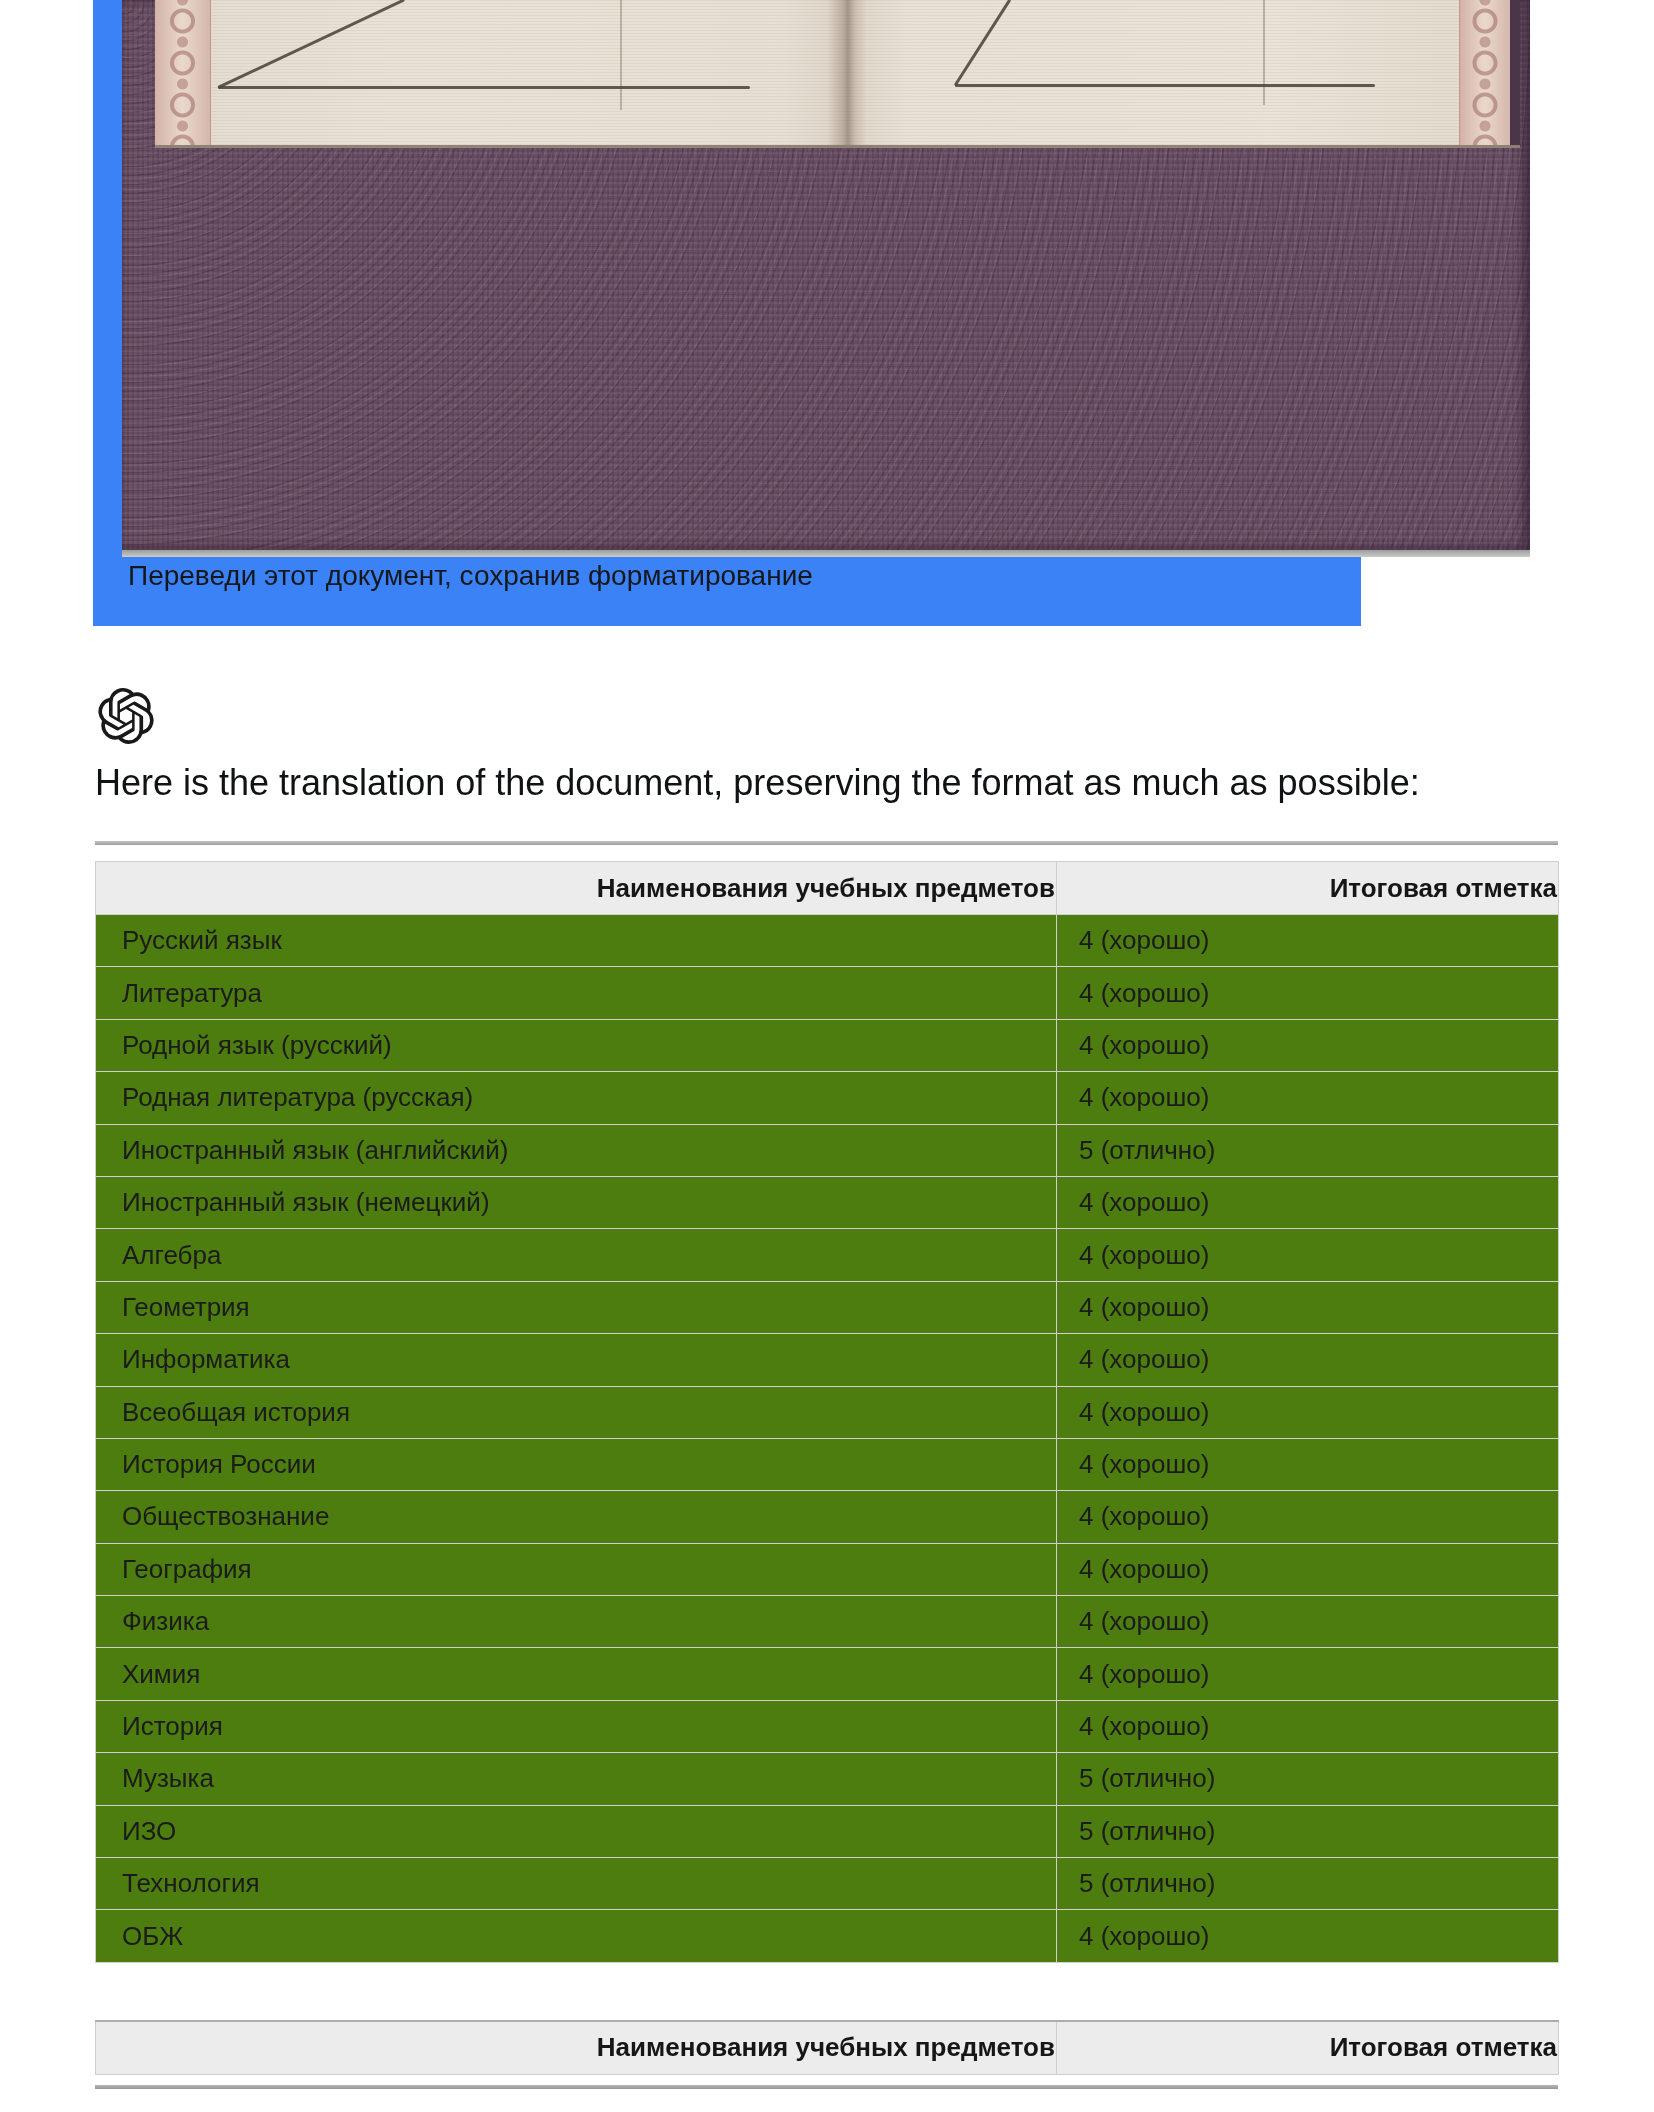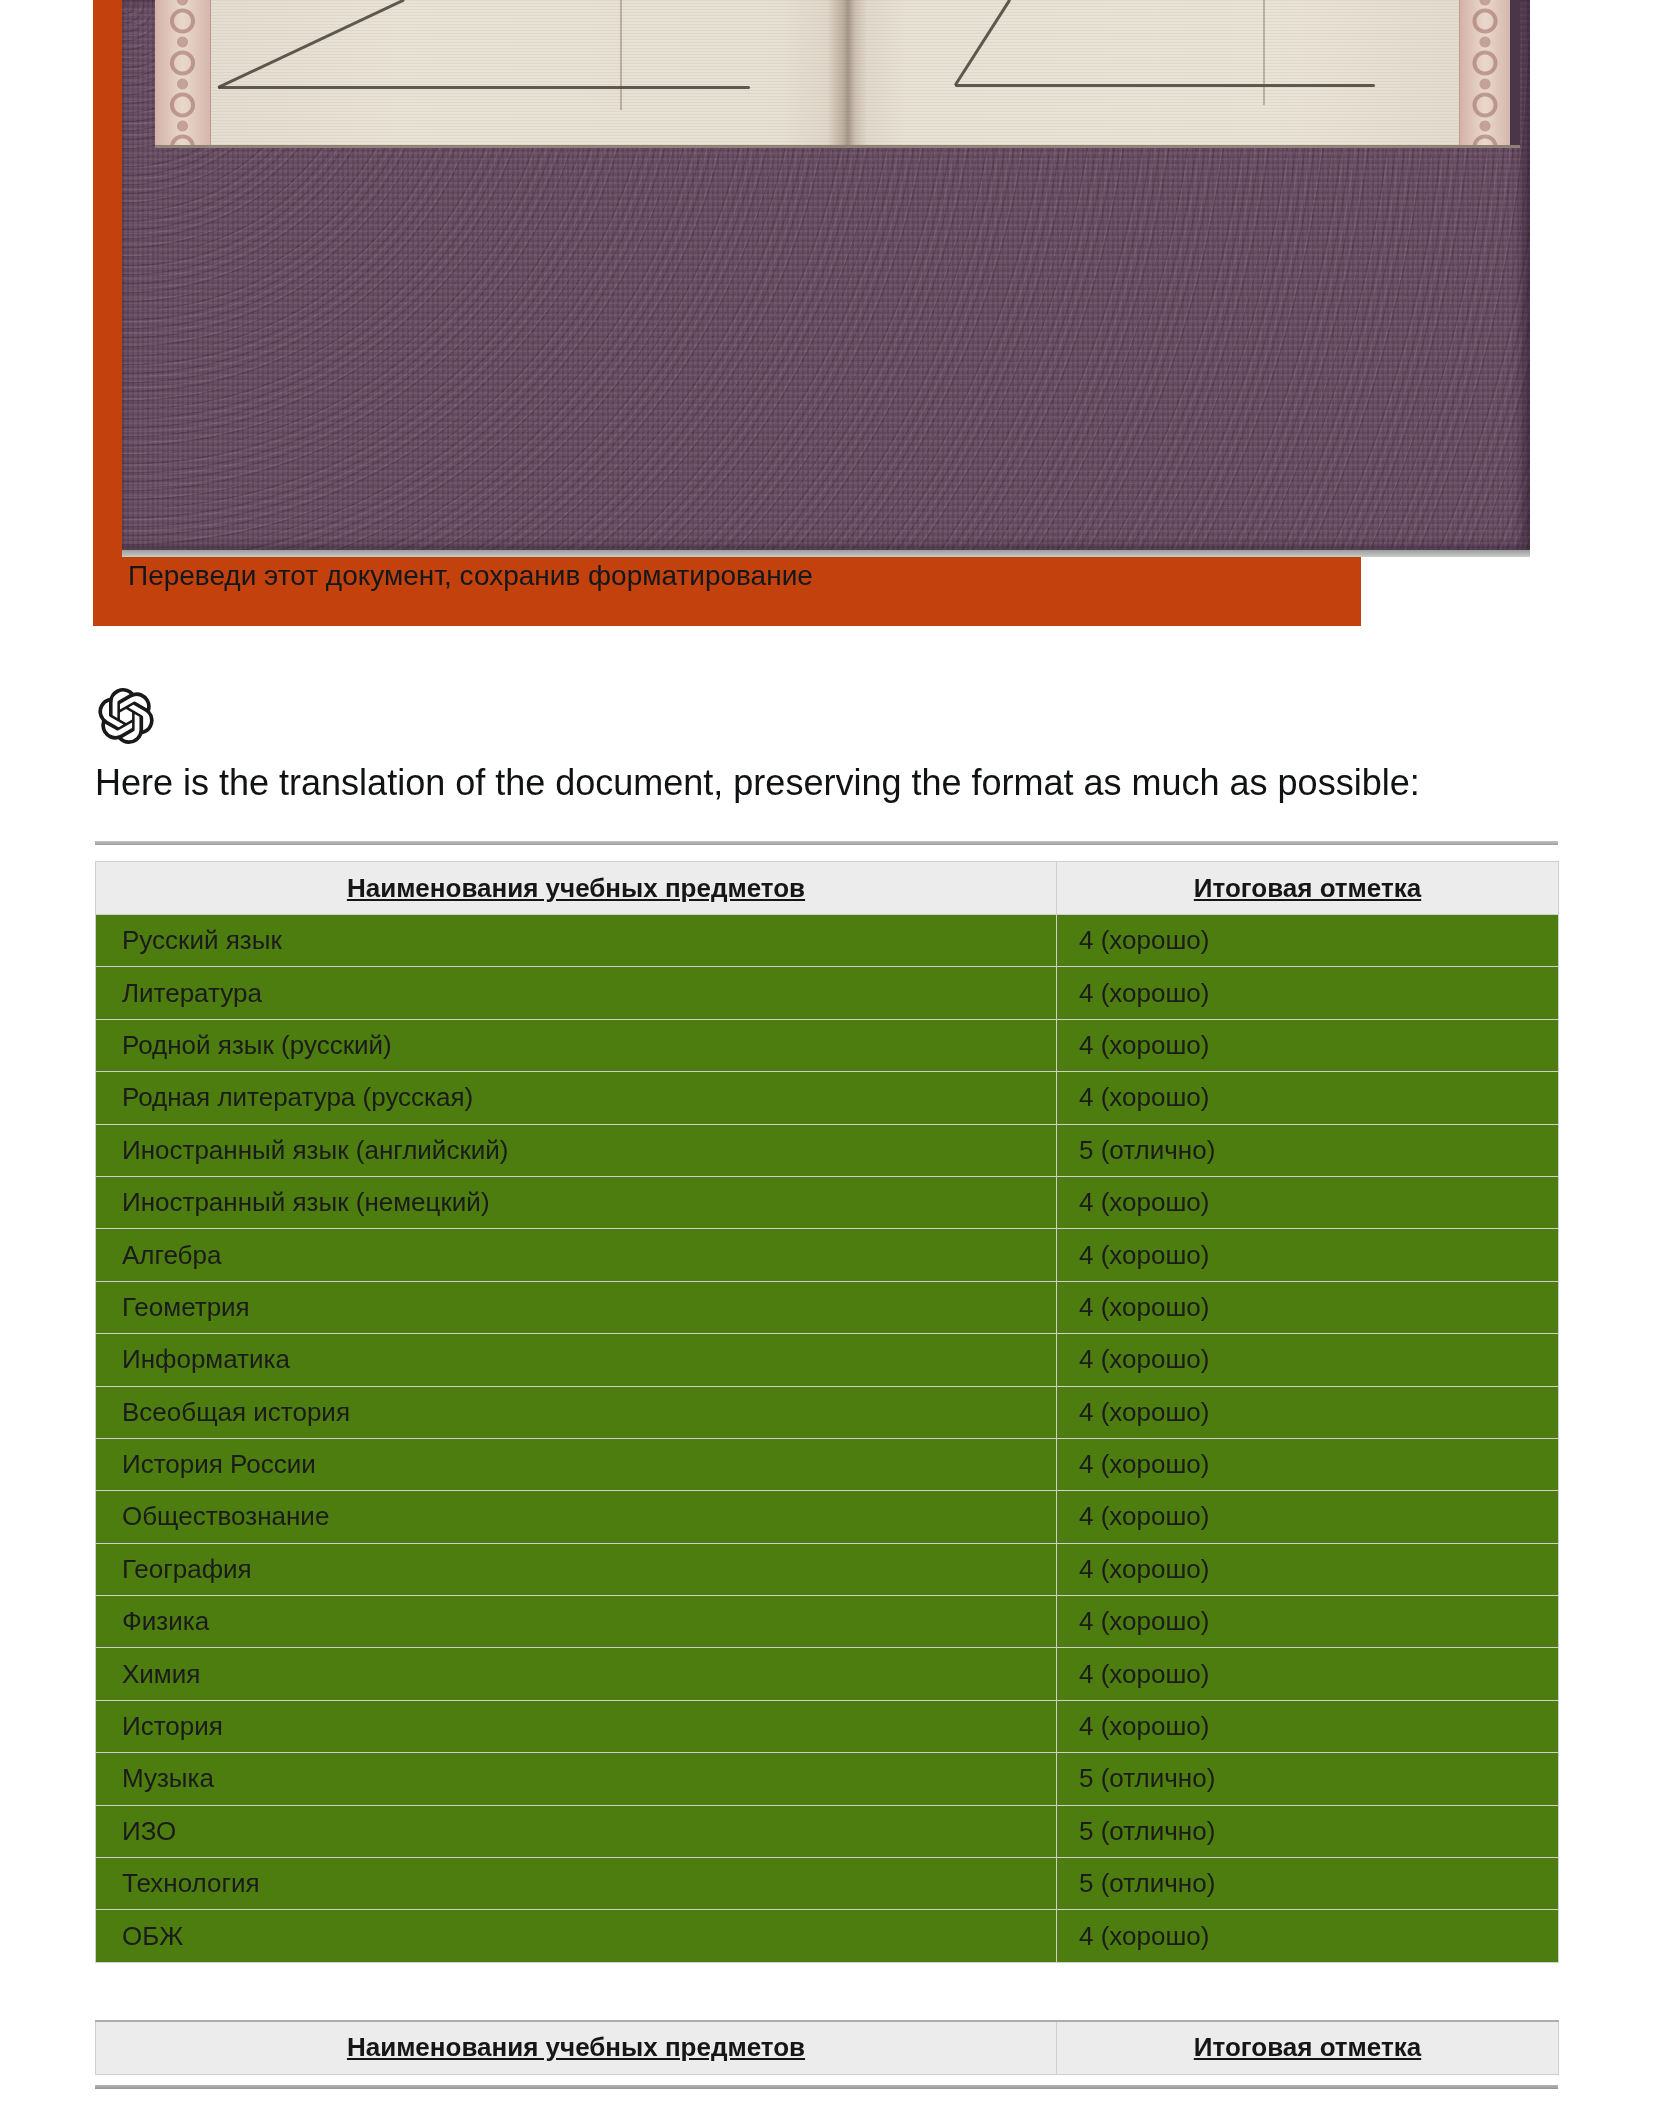--- a/index.html
+++ b/index.html
@@ -4,21 +4,21 @@
 <style>
   html,body{margin:0;padding:0;background:#ffffff;}
   .page{
     position:relative;width:1654px;height:2112px;background:#ffffff;overflow:hidden;
     font-family:"Liberation Sans","DejaVu Sans",sans-serif;color:#1b1b1b;
   }
 
   
   .user-bubble{
     position:absolute;left:93px;top:0;width:1268px;height:626px;
-    background:#c2410c;
+    background:#3b82f6;
   }
   
   .photo{
     position:absolute;left:29px;top:0;width:1408px;height:550px;overflow:hidden;
     background:
       repeating-linear-gradient(90deg, rgba(0,0,0,0.10) 0 2px, rgba(0,0,0,0) 2px 5px),
       repeating-linear-gradient(0deg, rgba(255,255,255,0.06) 0 1px, rgba(0,0,0,0.07) 3px 4px, rgba(0,0,0,0) 4px 6px),
       repeating-radial-gradient(circle at 3px 4px, rgba(30,15,30,0.18) 0 1px, rgba(0,0,0,0) 2px 9px),
       repeating-radial-gradient(circle at 9px 2px, rgba(255,230,245,0.07) 0 1px, rgba(0,0,0,0) 2px 11px),
       #6b4f65;
@@ -77,21 +77,21 @@
   table.grades{
     position:absolute;left:95px;top:861px;width:1463px;
     border-collapse:collapse;table-layout:fixed;
     font-size:26px;color:#1b1b1b;
   }
   table.grades th,table.grades td{
     border:1px solid #cfcfcf;box-sizing:border-box;
     font-weight:normal;text-align:left;vertical-align:middle;
   }
   table.grades th{
-    height:53px;background:#ececec;font-weight:bold;text-align:center;color:#161616;text-decoration:underline;
+    height:53px;background:#ececec;font-weight:bold;text-align:right;color:#161616;
   }
   table.grades td{height:52.4px;background:#4d7c0f;}
   td.c-subject{padding:0 10px 0 26px;}
   td.c-grade{padding:0 10px 0 22px;}
 
   table.grades-footer{position:absolute;top:2020px;}
   table.grades-footer th{border-top:2px solid #adadad;}
 </style>
 </head>
 <body>

